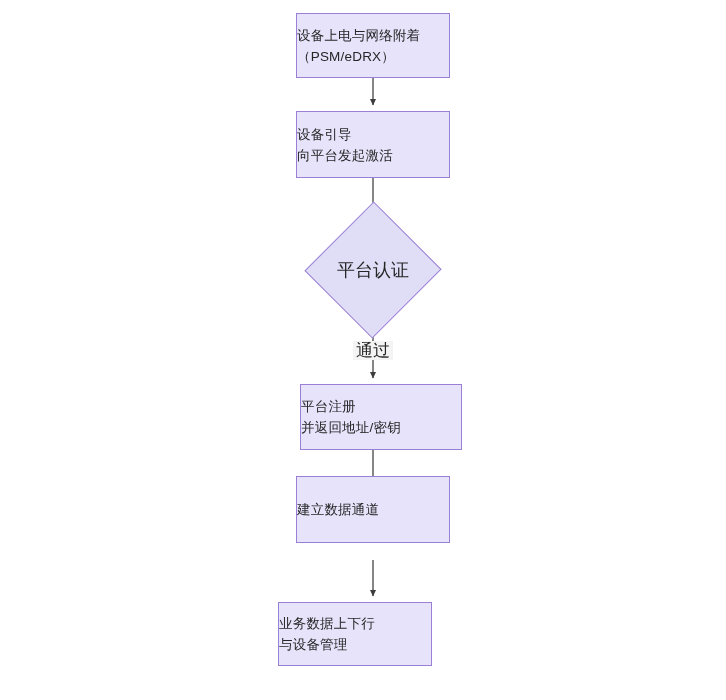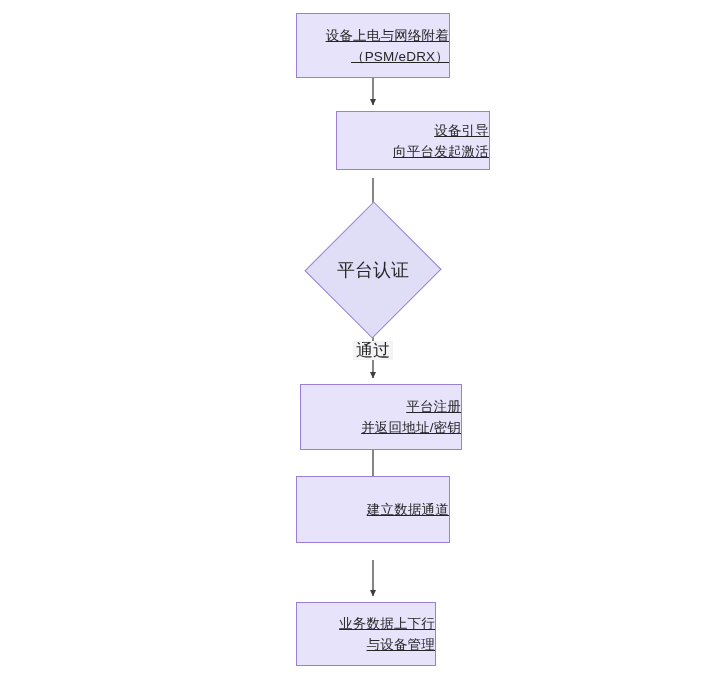--- a/index.html
+++ b/index.html
@@ -19,28 +19,27 @@
     left: 0;
     top: 0;
     width: 726px;
     height: 700px;
   }
   .node {
     position: absolute;
     box-sizing: border-box;
     display: flex;
     flex-direction: column;
-    align-items: flex-end;
+    align-items: flex-start;
     justify-content: center;
     text-align: center;
     color: #262626;
     font-size: 13.5px;
     line-height: 21px;
     letter-spacing: 0.2px;
-    text-decoration: underline;
   }
   .node-rect {
     background: #e7e3fb;
     border: 1.4px solid #9a7fd6;
   }
   .node-diamond {
     width: 96px;
     height: 96px;
     background: #e0ddf7;
     border: 1.4px solid #9a7fd6;
@@ -91,37 +90,37 @@
     <line x1="373" y1="450" x2="373" y2="487"></line>
     <line x1="373" y1="560" x2="373" y2="596"></line>
   </g>
 </svg>
 
 <div class="node node-rect" style="left:296px; top:13px; width:154px; height:65px;">
   <span class="node-line">设备上电与网络附着</span>
   <span class="node-line">（PSM/eDRX）</span>
 </div>
 
-<div class="node node-rect" style="left:296px; top:111px; width:154px; height:59px;margin-left:40px;">
+<div class="node node-rect" style="left:296px; top:111px; width:154px; height:67px;">
   <span class="node-line">设备引导</span>
   <span class="node-line">向平台发起激活</span>
 </div>
 
 <div class="diamond-wrap" style="left:325px; top:222px; width:96px; height:96px;">
   <div class="node-diamond"></div>
   <span class="diamond-label">平台认证</span>
 </div>
 
 <div class="edge-label" style="left:373px; top:341px;">通过</div>
 
 <div class="node node-rect" style="left:300px; top:384px; width:162px; height:66px;">
   <span class="node-line">平台注册</span>
   <span class="node-line">并返回地址/密钥</span>
 </div>
 
 <div class="node node-rect" style="left:296px; top:476px; width:154px; height:67px;">
   <span class="node-line">建立数据通道</span>
 </div>
 
-<div class="node node-rect" style="left:296px; top:602px; width:140px; height:64px;">
+<div class="node node-rect" style="left:278px; top:602px; width:154px; height:64px;">
   <span class="node-line">业务数据上下行</span>
   <span class="node-line">与设备管理</span>
 </div>
 
 </body></html>

